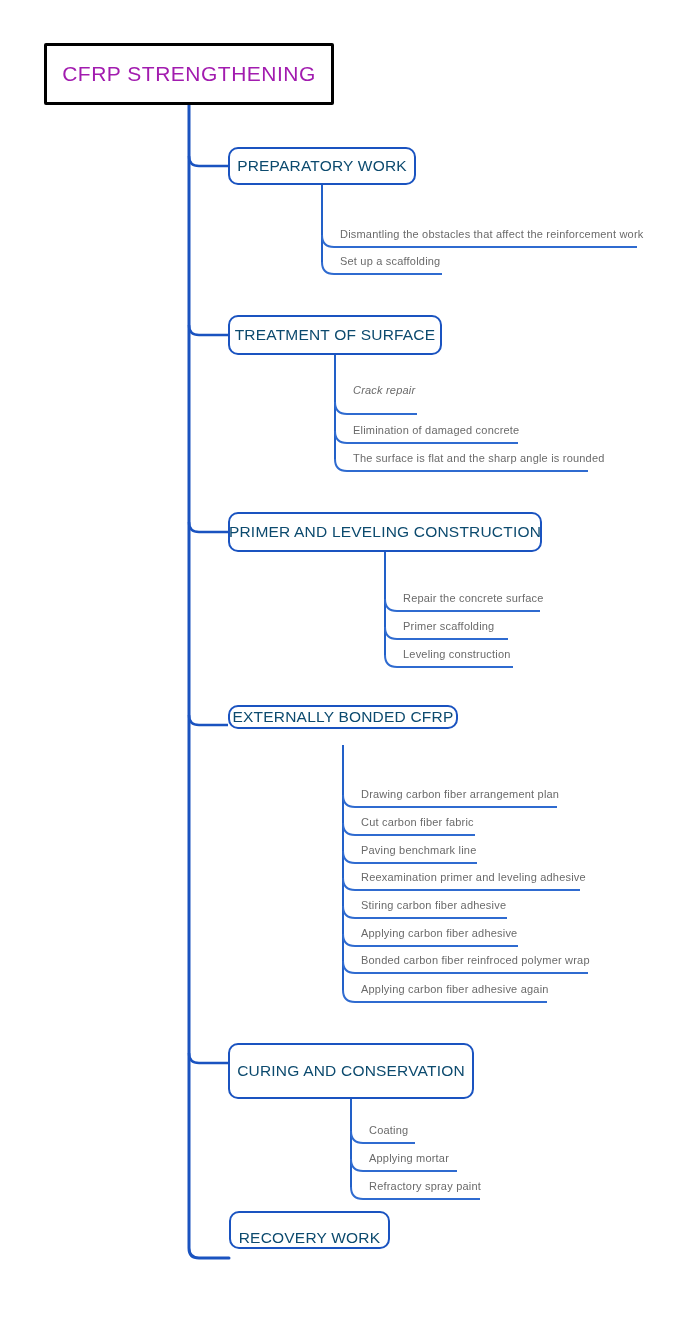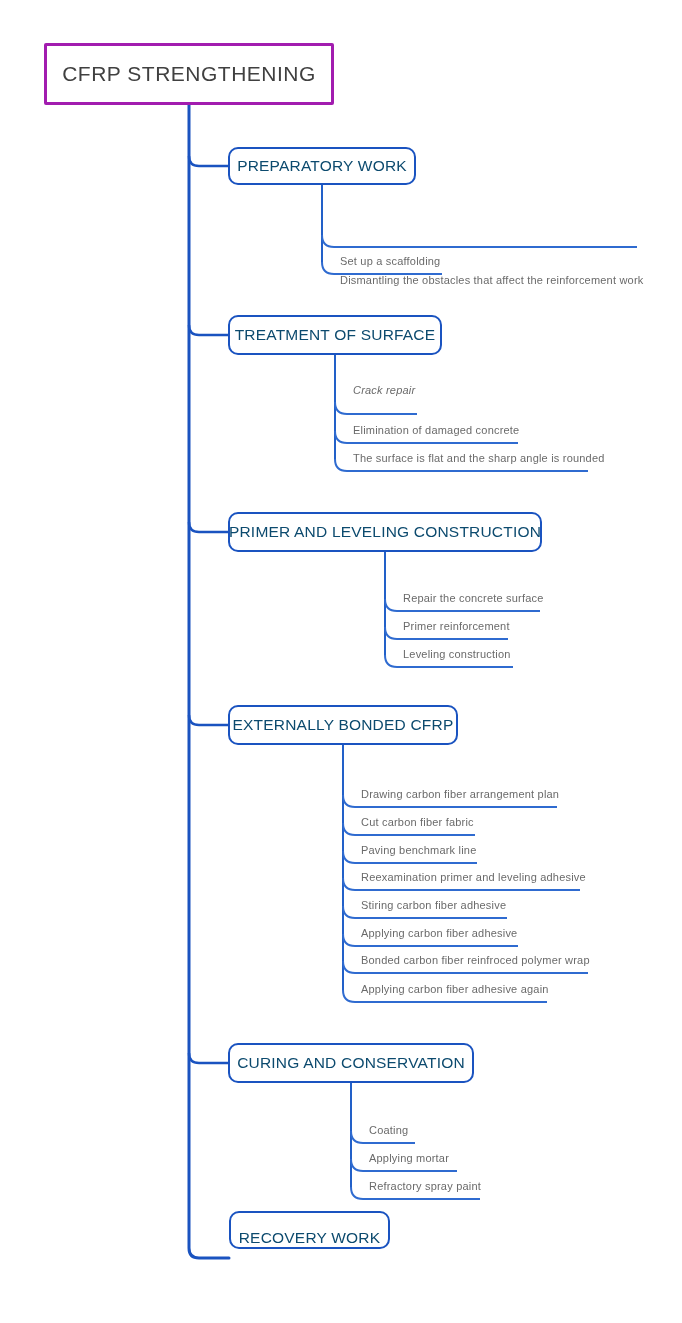--- a/index.html
+++ b/index.html
@@ -26,25 +26,25 @@
     position: absolute;
     display: flex;
     align-items: center;
     justify-content: center;
     background: #ffffff;
     box-sizing: border-box;
     text-align: center;
     white-space: nowrap;
   }
   .root-box {
-    border: 3px solid #a21caf;
+    border: 3px solid #000000;
     border-radius: 2px;
     font-size: 21px;
     letter-spacing: 0.5px;
-    color: #404040;
+    color: #a21caf;
   }
   .branch-box {
     border: 2px solid #1a53c0;
     border-radius: 10px;
     font-size: 15.5px;
     letter-spacing: 0.2px;
     color: #0c4a6e;
   }
   .leaf {
     position: absolute;
@@ -108,41 +108,41 @@
   </div>
 
   <div class="node branch-box" style="left:228px; top:315px; width:214px; height:40px;">
     <span>TREATMENT OF SURFACE</span>
   </div>
 
   <div class="node branch-box" style="left:228px; top:512px; width:314px; height:40px;justify-content:center;">
     <span>PRIMER AND LEVELING CONSTRUCTION</span>
   </div>
 
-  <div class="node branch-box" style="left:228px; top:705px; width:230px; height:40px;">
+  <div class="node branch-box" style="left:228px; top:705px; width:230px; height:24px;">
     <span>EXTERNALLY BONDED CFRP</span>
   </div>
 
-  <div class="node branch-box" style="left:228px; top:1043px; width:246px; height:40px;">
+  <div class="node branch-box" style="left:228px; top:1043px; width:246px; height:56px;">
     <span>CURING AND CONSERVATION</span>
   </div>
 
   <div class="node branch-box" style="left:229px; top:1211px; width:161px; height:38px;align-items:flex-end;">
     <span>RECOVERY WORK</span>
   </div>
 
-  <div class="leaf" style="left:340px; top:228px;margin-top:46px;">Dismantling the obstacles that affect the reinforcement work</div>
+  <div class="leaf" style="left:340px; top:228px;">Dismantling the obstacles that affect the reinforcement work</div>
   <div class="leaf" style="left:340px; top:255px;">Set up a scaffolding</div>
 
   <div class="leaf" style="left:353px; top:384px;font-style:italic;">Crack repair</div>
   <div class="leaf" style="left:353px; top:424px;">Elimination of damaged concrete</div>
   <div class="leaf" style="left:353px; top:452px;">The surface is flat and the sharp angle is rounded</div>
 
   <div class="leaf" style="left:403px; top:592px;">Repair the concrete surface</div>
-  <div class="leaf" style="left:403px; top:620px;">Primer reinforcement</div>
+  <div class="leaf" style="left:403px; top:620px;">Primer scaffolding</div>
   <div class="leaf" style="left:403px; top:648px;">Leveling construction</div>
 
   <div class="leaf" style="left:361px; top:788px;">Drawing carbon fiber arrangement plan</div>
   <div class="leaf" style="left:361px; top:816px;">Cut carbon fiber fabric</div>
   <div class="leaf" style="left:361px; top:844px;">Paving benchmark line</div>
   <div class="leaf" style="left:361px; top:871px;">Reexamination primer and leveling adhesive</div>
   <div class="leaf" style="left:361px; top:899px;">Stiring carbon fiber adhesive</div>
   <div class="leaf" style="left:361px; top:927px;">Applying carbon fiber adhesive</div>
   <div class="leaf" style="left:361px; top:954px;">Bonded carbon fiber reinfroced polymer wrap</div>
   <div class="leaf" style="left:361px; top:983px;">Applying carbon fiber adhesive again</div>

